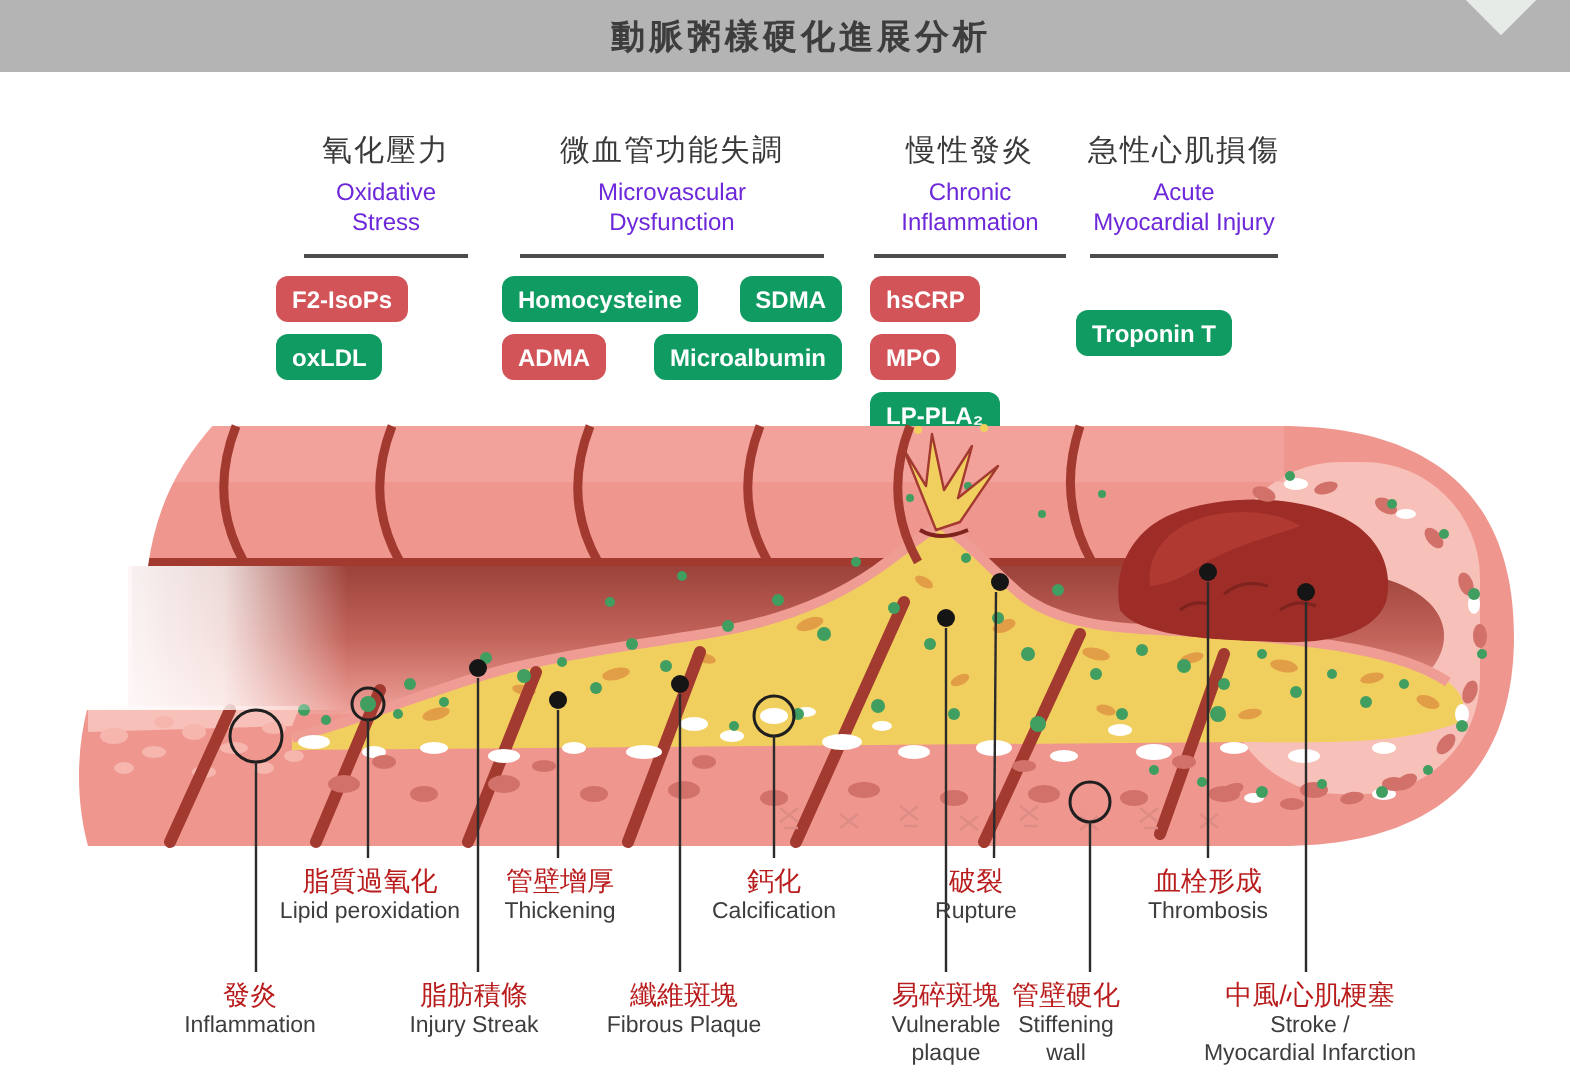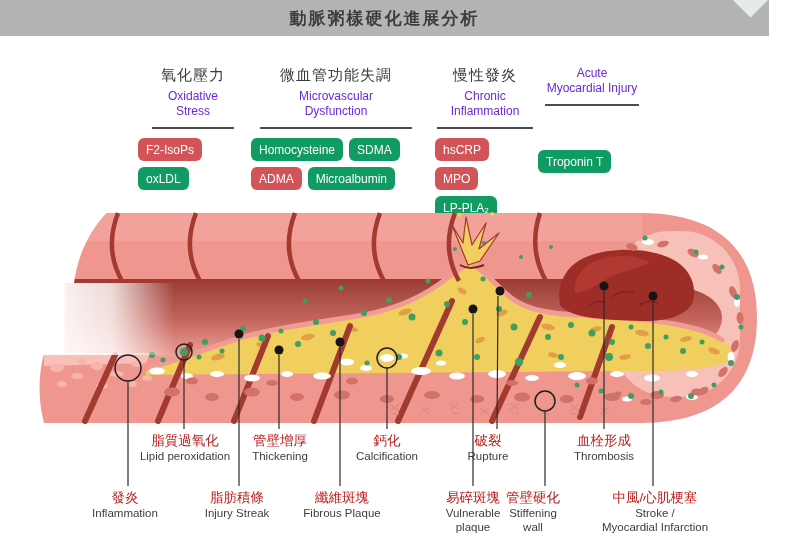--- a/index.html
+++ b/index.html
@@ -1,40 +1,40 @@
 <!DOCTYPE html>
 <html><head>
 <meta charset="utf-8">
 <style>
   html,body{margin:0;padding:0;background:#fff;}
   .stage{position:relative;width:785px;height:538px;background:#ffffff;overflow:hidden;
          font-family:"Liberation Sans","DejaVu Sans",sans-serif;}
   
   .header-bar{position:absolute;top:0;left:0;width:769px;height:36px;background:#b4b4b4;
-              display:flex;align-items:center;justify-content:center;}
+              display:flex;align-items:center;justify-content:center;padding-left:16px;}
   .page-title{font-size:17px;font-weight:bold;color:#3d3d3d;letter-spacing:2px;}
   .corner-diamond{position:absolute;top:-15px;left:737px;width:27px;height:27px;
                   background:#e6ebe7;transform:rotate(45deg);}
   
   .col{position:absolute;top:66px;text-align:center;}
   .col1{left:138px;width:110px}
   .col2{left:251px;width:170px}
   .col3{left:435px;width:100px}
   .col4{left:538px;width:108px}
   .col .zh{display:block;font-size:15px;color:#3a3a3a;letter-spacing:1px;margin-bottom:4px;}
   .col .en{display:block;font-size:12px;color:#6d28d9;line-height:15px;}
   .col .enwrap{min-height:32px;}
   .rule{border:0;border-top:2px solid #4d4d4d;margin:8px auto 9px;}
   .rule1{width:82px}.rule2{width:152px}.rule3{width:96px}.rule4{width:94px}
-  .badges{display:flex;flex-wrap:wrap;justify-content:flex-start;gap:6px 6px;}
+  .badges{display:flex;flex-wrap:wrap;justify-content:space-between;gap:6px 6px;font-weight:bold;}
   .badge{display:inline-flex;align-items:center;justify-content:center;height:23px;
          padding:0 8px;border-radius:6px;color:#ffffff;font-size:12px;white-space:nowrap;}
   .badge.red{background:#d25459;}
   .badge.green{background:#0f9b62;}
-  .col4 .badges{margin-top:44px;}
+  .col4 .badges{margin-top:26px;}
   
   .artery{position:absolute;left:0;top:205px;width:785px;height:285px;}
   
   .stage-label{position:absolute;text-align:center;transform:translateX(-50%);white-space:nowrap;}
   .stage-label .zh{display:block;font-size:13.5px;color:#b91c1c;line-height:17px;}
   .stage-label .en{display:block;font-size:11.5px;color:#3d3d3d;line-height:14px;}
   .r1{top:432px}.r2{top:489px}
 </style>
 </head>
 <body>
@@ -82,20 +82,21 @@
     </span>
     <hr class="rule rule3">
     <div class="badges">
       <span class="badge red">hsCRP</span>
       <span class="badge red">MPO</span>
       <span class="badge green">LP-PLA₂</span>
     </div>
   </div>
 
   <div class="col col4">
+    <span class="zh">急性心肌損傷</span>
     <span class="enwrap">
       <span class="en">Acute</span>
       <span class="en">Myocardial Injury</span>
     </span>
     <hr class="rule rule4">
     <div class="badges">
       <span class="badge green">Troponin T</span>
     </div>
   </div>
 

